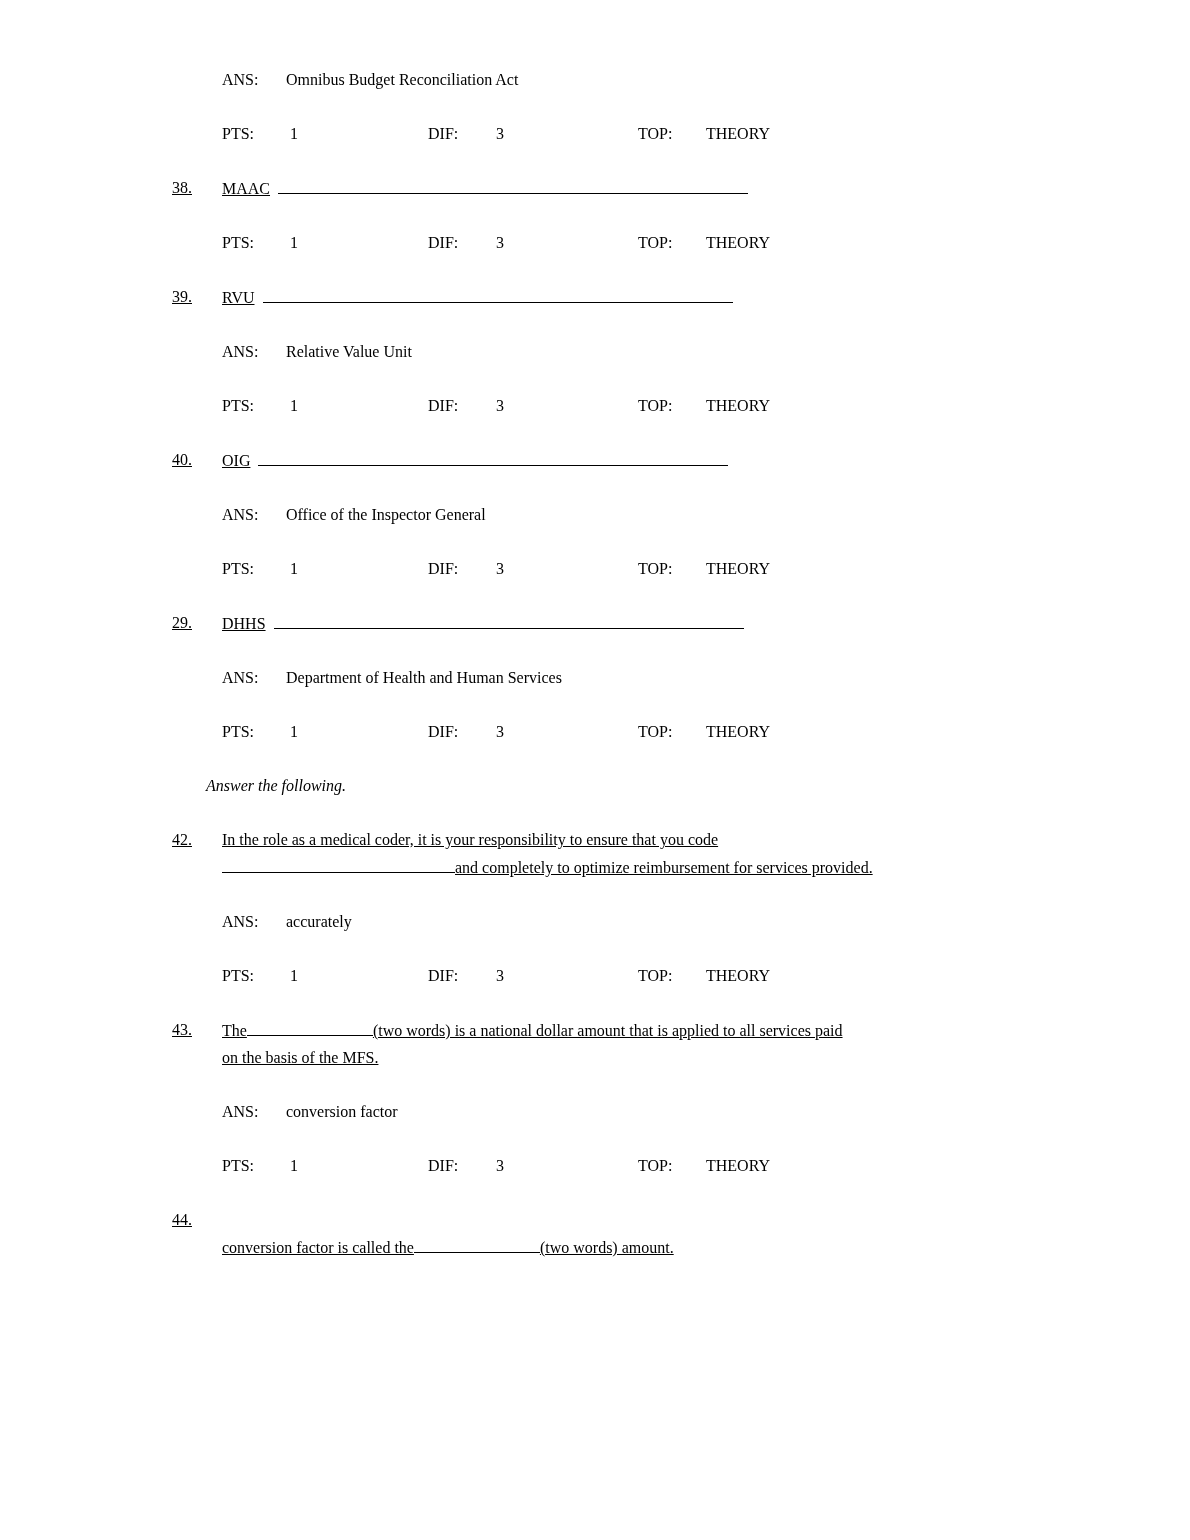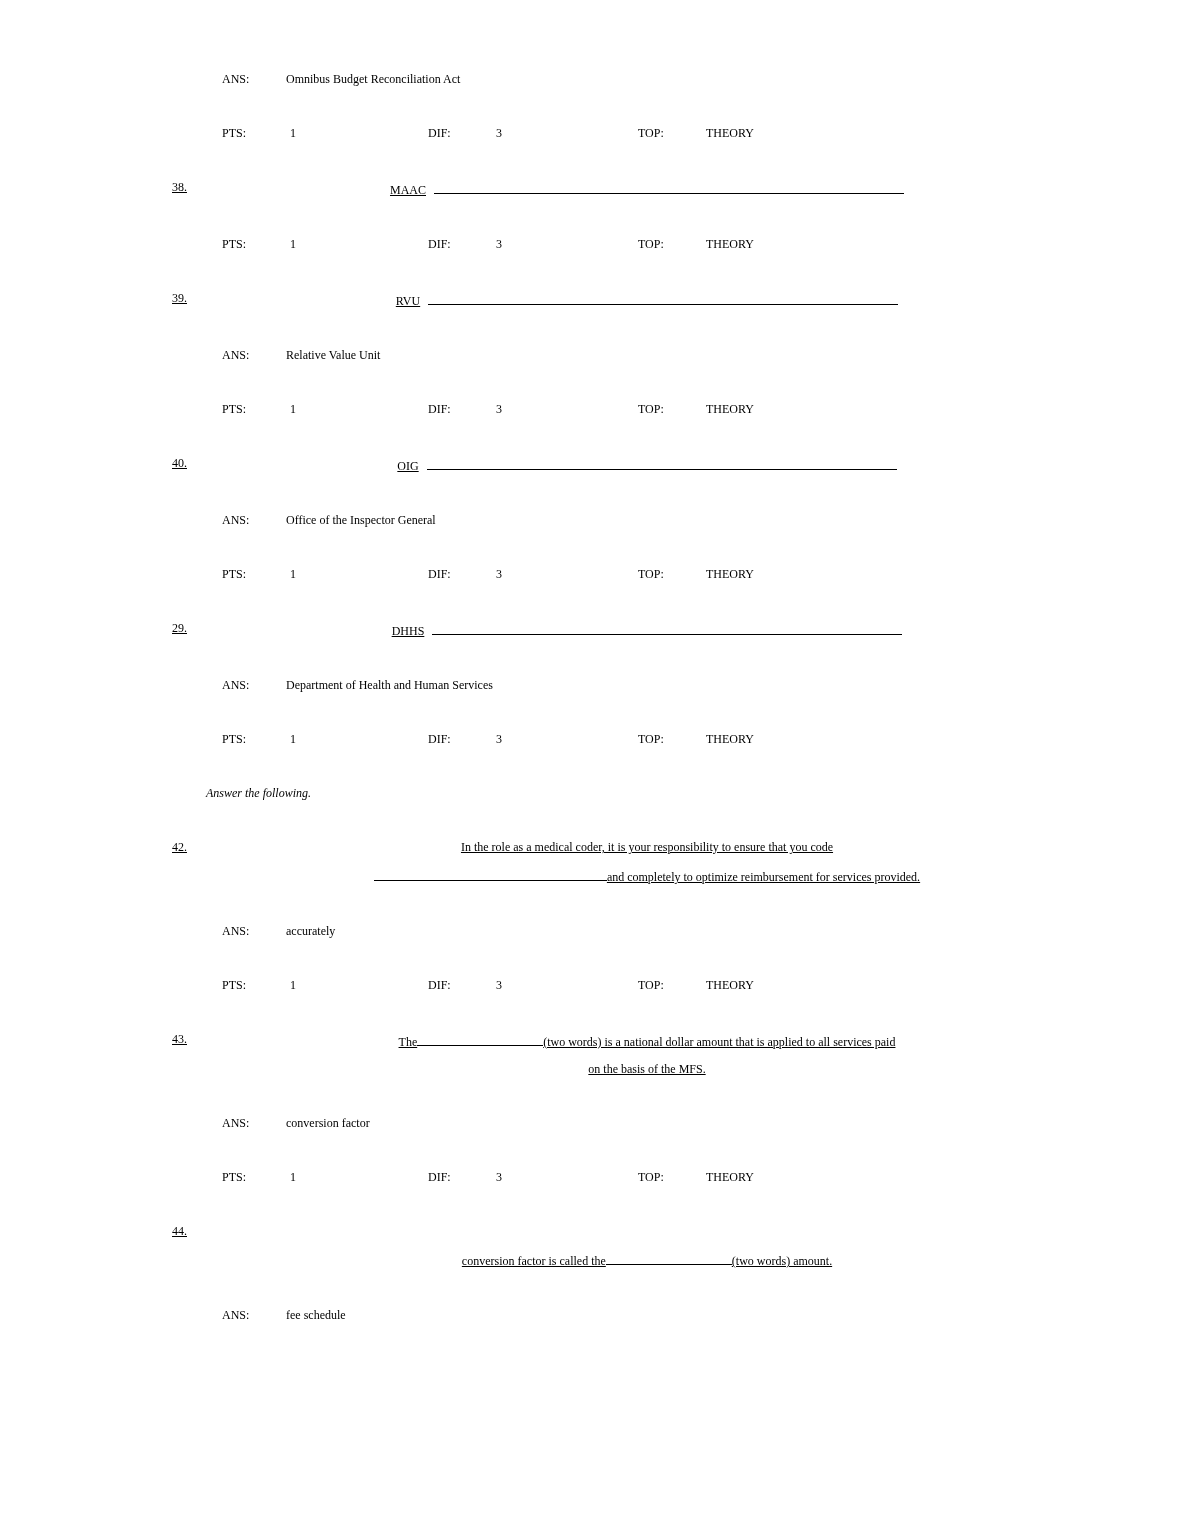--- a/index.html
+++ b/index.html
@@ -5,28 +5,28 @@
   html, body { margin: 0; padding: 0; background: #888; }
   .page {
     position: relative;
     width: 1190px;
     height: 1540px;
     margin: 0 auto;
     background: #ffffff;
     box-sizing: border-box;
     padding: 66px 118px 40px 172px;
     font-family: "Liberation Serif", "DejaVu Serif", serif;
-    font-size: 12px;
+    font-size: 16px;
     color: #000000;
     overflow: hidden;
   }
   .ln { line-height: 27px; margin-bottom: 27px; }
   .qrow { display: flex; text-decoration: underline; }
   .qnum { flex: none; width: 50px; }
-  .qtext { flex: 1; text-align: center; }
+  .qtext { flex: 1; }
   .indent { margin-left: 50px; }
   .al { display: inline-block; width: 64px; }
   .pl { display: inline-block; width: 68px; }
   .pv1 { display: inline-block; width: 138px; }
   .pv2 { display: inline-block; width: 142px; }
   .blank {
     display: inline-block;
     height: 19px;
     border-bottom: 1.5px solid #000;
     vertical-align: baseline;
@@ -91,16 +91,15 @@
           <div class="qtext"><span>The</span><span class="blank blank-small"></span><span>(two words) is a national dollar amount that is applied to all services paid</span><br><span>on the basis of the MFS.</span></div>
         </div>
         <div class="ln indent"><span class="al">ANS:</span><span>conversion factor</span></div>
         <div class="ln indent"><span class="pl">PTS:</span><span class="pv1">1</span><span class="pl">DIF:</span><span class="pv2">3</span><span class="pl">TOP:</span><span>THEORY</span></div>
       </div>
       <div>
         <div class="ln qrow">
           <span class="qnum">44.</span>
           <div class="qtext"><br><span>conversion factor is called the</span><span class="blank blank-small"></span><span>(two words) amount.</span></div>
         </div>
-        <div class="ln indent"><span class="al">ANS:</span><span>fee schedule</span></div>
       </div>
     </div>
 </div>
 
 </body></html>

